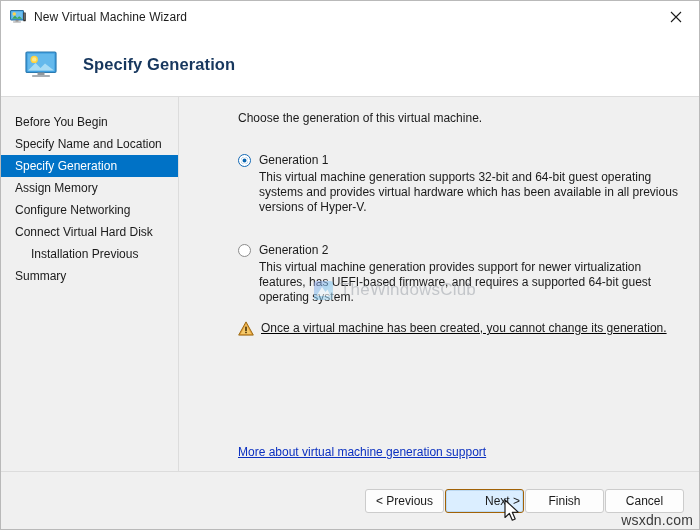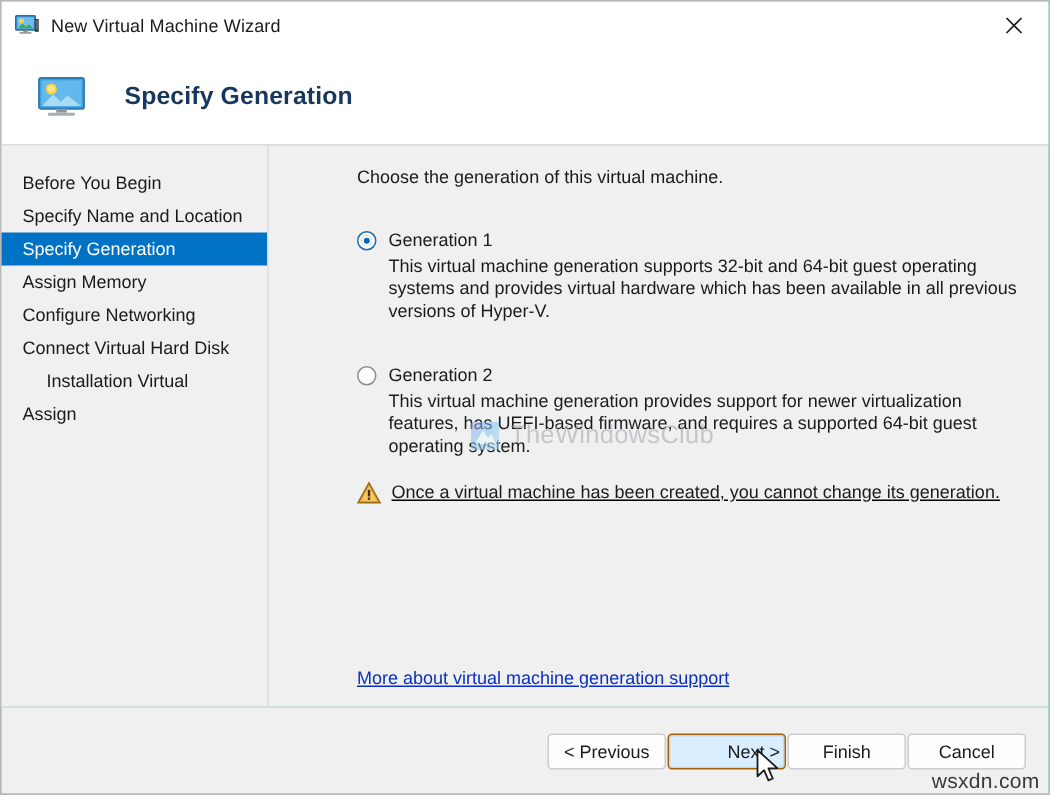--- a/index.html
+++ b/index.html
@@ -327,22 +327,22 @@
 
   <div id="body">
 
     <div id="sidebar">
       <div class="nav-item">Before You Begin</div>
       <div class="nav-item">Specify Name and Location</div>
       <div class="nav-item selected">Specify Generation</div>
       <div class="nav-item">Assign Memory</div>
       <div class="nav-item">Configure Networking</div>
       <div class="nav-item">Connect Virtual Hard Disk</div>
-      <div class="nav-item indent">Installation Virtual</div>
-      <div class="nav-item">Assign</div>
+      <div class="nav-item indent">Installation Previous</div>
+      <div class="nav-item">Summary</div>
     </div>
 
     <div id="main">
 
       <p id="intro-text">Choose the generation of this virtual machine.</p>
 
       <div class="radio-row">
         <span class="radio-mark on"></span>
         <span class="radio-label">Generation 1</span>
       </div>

